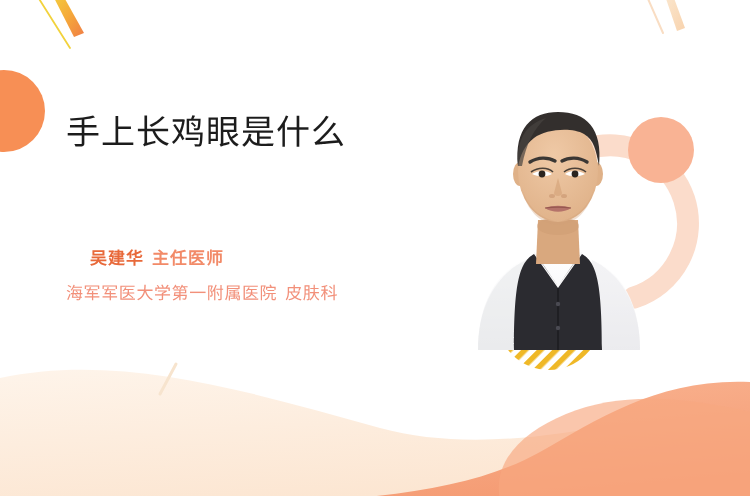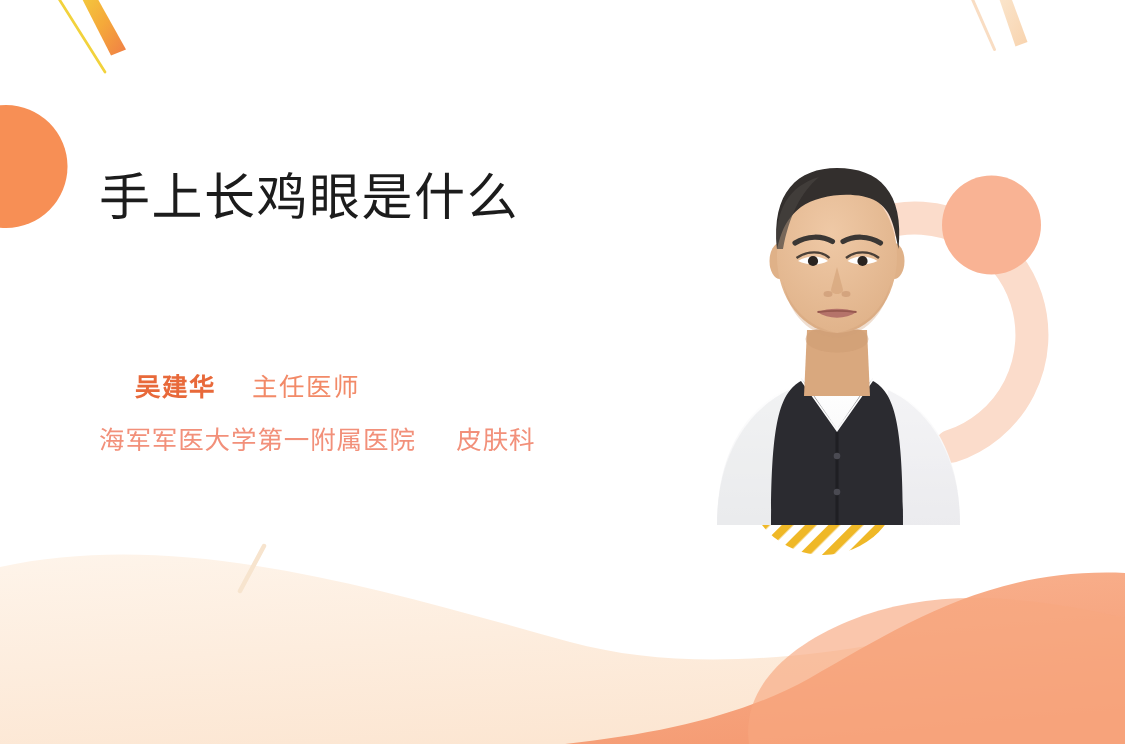--- a/index.html
+++ b/index.html
@@ -73,33 +73,34 @@
     white-space: nowrap;
   }
   .doctor-name {
     font-weight: 700;
     color: #e8693a;
     letter-spacing: 1px;
     margin-left: 24px;
   }
   .doctor-title {
     color: #f28a68;
-    margin-left: 24px;
+    margin-left: 8px;
     letter-spacing: 1px;
+    font-weight: bold;
   }
   .credit-line-2 {
     margin: 0;
     font-size: 17px;
     line-height: 1.3;
     color: #f2907a;
     letter-spacing: 0.6px;
     white-space: nowrap;
   }
   .hospital-dept {
-    margin-left: 27px;
+    margin-left: 8px;
   }
 </style>
 </head>
 <body>
 
 <div class="cover">
 
   <svg class="bg-layer" viewBox="0 0 750 500" xmlns="http://www.w3.org/2000/svg">
     <defs>
       <linearGradient id="gradOrangeBar" x1="0" y1="0" x2="1" y2="1">

